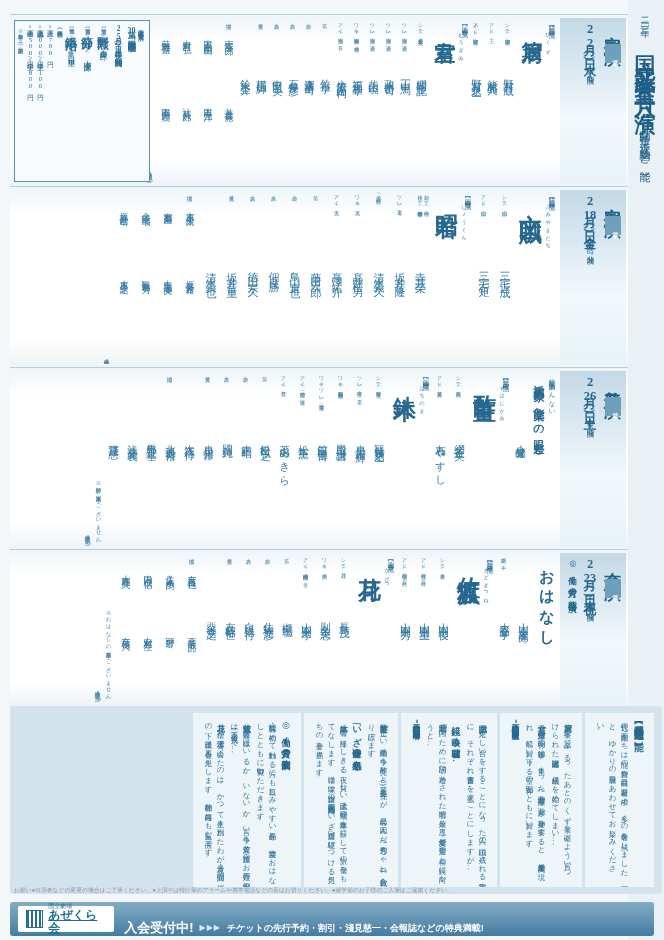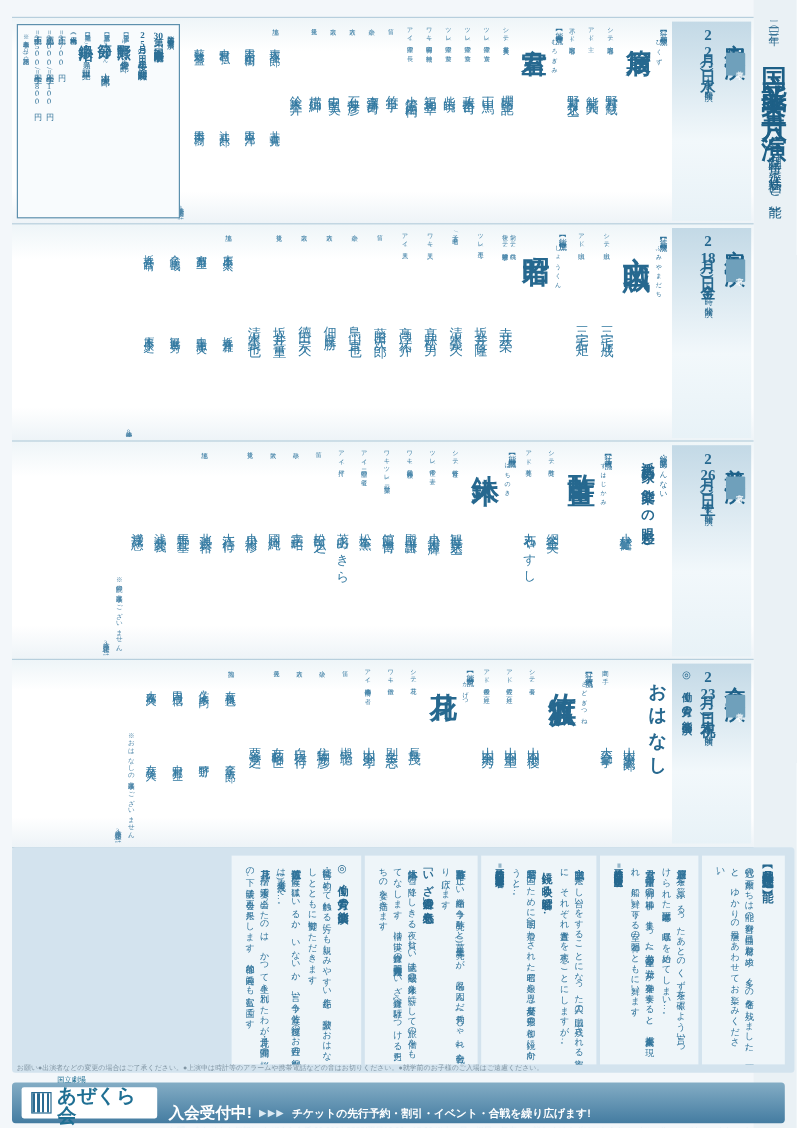--- a/index.html
+++ b/index.html
@@ -80,21 +80,21 @@
   .bcatch{font-size:9px;font-weight:bold;color:#26688f;line-height:12px;padding-top:2px;}
   .bhead{font-size:9.5px;font-weight:bold;color:#26688f;line-height:13px;}
   .bpaint{font-size:7.5px;font-weight:bold;color:#26688f;line-height:12px;}
   
   .footer-note{position:absolute;left:14px;top:886px;width:630px;font-size:5.8px;color:#8296a4;font-family:"Liberation Sans",sans-serif;}
   .bar{position:absolute;left:10px;top:902px;width:644px;height:34px;background:linear-gradient(to bottom,#84adc5,#447ca1);border-radius:3px;display:flex;align-items:center;gap:10px;padding:0 8px;box-sizing:border-box;font-family:"Liberation Sans",sans-serif;}
   .logo{background:#fff;border-radius:2px;height:26px;display:flex;align-items:center;gap:5px;padding:0 8px;}
   .logo-icon{width:16px;height:16px;background:repeating-linear-gradient(90deg,#2a6b92 0 2px,#fff 2px 4px);border:1px solid #2a6b92;}
   .logo-txt{display:flex;flex-direction:column;line-height:1.1;color:#1f6f93;}
   .logo-top{font-size:6px;}
-  .logo-main{font-size:16px;font-weight:bold;}
+  .logo-main{font-size:12px;font-weight:bold;text-decoration:underline;}
   .bar-right{display:flex;flex-direction:column;color:#fff;line-height:1.3;}
   .bar-l1{display:flex;align-items:center;gap:6px;margin-top:39px;}
   .cta{font-size:13px;font-weight:bold;}
   .chev{font-size:8px;letter-spacing:1px;color:#dceaf3;}
   .benefit{font-size:9px;font-weight:bold;}
   .bar-l2{font-size:6.8px;color:#e8f1f7;margin-top:2px;display:flex;gap:8px;}
   .url{text-decoration:underline;}
 </style>
 </head>
 <body>
@@ -305,21 +305,21 @@
       <div class="logo-icon"></div>
       <div class="logo-txt">
         <span class="logo-top">国立劇場</span>
         <span class="logo-main">あぜくら会</span>
       </div>
     </div>
     <div class="bar-right">
       <div class="bar-l1">
         <span class="cta">入会受付中!</span>
         <span class="chev">▶▶▶</span>
-        <span class="benefit">チケットの先行予約・割引・イベント・合戦を繰り広げます!</span>
+        <span class="benefit">チケットの先行予約・割引・淺見慈一・会報誌などの特典満載!</span>
       </div>
       <div class="bar-l2">
         <span>お問い合わせもお気軽に あぜくら会係 03-3264-5555(平日10:00〜17:00 ※土・日・祝日・年末年始・7/1休)</span>
         <span>詳しくはまずはこちらから→</span>
         <span class="url">https://www.ntj.jac.go.jp/member.html</span>
       </div>
     </div>
   </div>
 </div>
 

